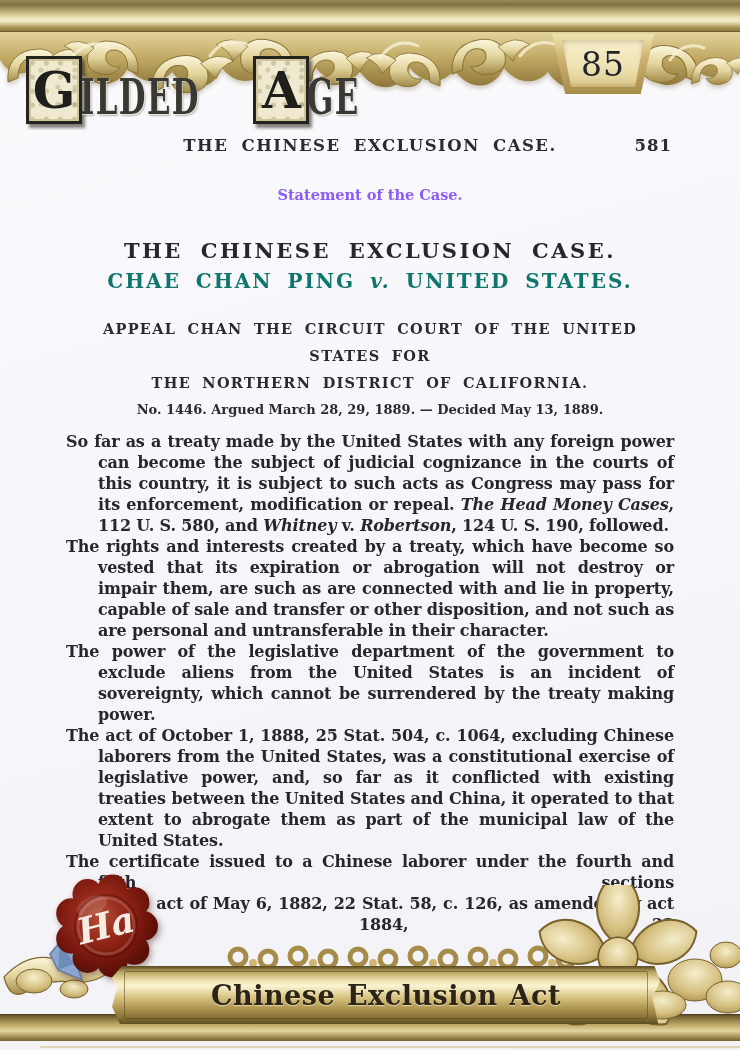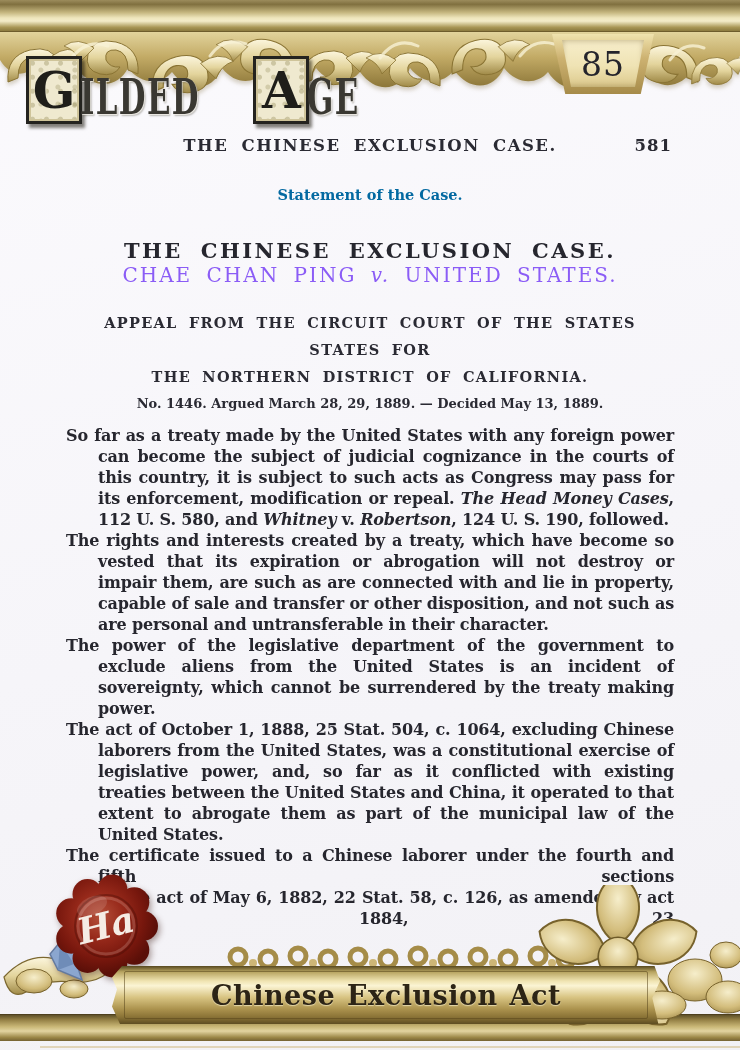--- a/index.html
+++ b/index.html
@@ -54,25 +54,25 @@
     text-shadow:1px 1px 1px rgba(250,248,240,.8), 2px 2px 2px rgba(60,55,40,.35);
     white-space:nowrap;
   }
   .logo-gap{ width:2px; }
 
   
   .doc{ position:absolute; left:66px; right:66px; top:136px; z-index:1; }
   .running{ position:relative; text-align:center; font-size:16.5px; font-weight:700;
     letter-spacing:1.5px; word-spacing:6px; color:#2a2a33; }
   .running .pageno{ position:absolute; right:2px; top:0; letter-spacing:1px; word-spacing:normal; }
-  .statement{ margin-top:31px; text-align:center; font-size:14.5px; font-weight:700; color:#0369a1; }
+  .statement{ margin-top:31px; text-align:center; font-size:14.5px; font-weight:700; color:#8b5cf6; }
   .case-title{ margin-top:35px; text-align:center; font-size:21px; font-weight:700;
     letter-spacing:2.5px; word-spacing:8px; color:#26262e; }
-  .parties{ margin-top:0; text-align:center; font-size:20px; font-weight:400;
-    letter-spacing:2px; word-spacing:6px; color:#8b5cf6; }
+  .parties{ margin-top:6px; text-align:center; font-size:20px; font-weight:700;
+    letter-spacing:2px; word-spacing:6px; color:#0f766e; }
   .appeal{ margin-top:23px; text-align:center; font-size:14.5px; font-weight:700;
     letter-spacing:1.3px; word-spacing:5px; line-height:1.85; color:#2a2a33; }
   .docket{ margin-top:6px; text-align:center; font-size:13px; font-weight:700; color:#2a2a33; }
   .syllabus{ margin-top:14px; font-size:16px; line-height:21px; font-weight:700;
     text-align:justify; letter-spacing:-0.15px; color:#26262e; }
   .para{ margin:0; padding-left:32px; text-indent:-32px; }
   .para.cont{ text-indent:0; }
   .para.stretch{ text-align-last:justify; }
   .it{ font-style:italic; }
 
@@ -165,21 +165,21 @@
     <span class="pageno">581</span>
   </div>
   <div class="statement">Statement of the Case.</div>
   <div class="case-title">THE CHINESE EXCLUSION CASE.</div>
   <div class="parties">
     <span>CHAE CHAN PING</span>
     <span class="it">v.</span>
     <span>UNITED STATES.</span>
   </div>
   <div class="appeal">
-    <div>APPEAL FROM THE CIRCUIT COURT OF THE STATES STATES FOR</div>
+    <div>APPEAL CHAN THE CIRCUIT COURT OF THE UNITED STATES FOR</div>
     <div>THE NORTHERN DISTRICT OF CALIFORNIA.</div>
   </div>
   <div class="docket">No. 1446.  Argued March 28, 29, 1889. — Decided May 13, 1889.</div>
   <div class="syllabus">
     <p class="para"><span>So far as a treaty made by the United States with any foreign power can become the subject of judicial cognizance in the courts of this country, it is subject to such acts as Congress may pass for its enforcement, modification or repeal. </span><span class="it">The Head Money Cases</span><span>, 112 U. S. 580, and </span><span class="it">Whitney</span><span> v. </span><span class="it">Robertson</span><span>, 124 U. S. 190, followed.</span></p>
     <p class="para">The rights and interests created by a treaty, which have become so vested that its expiration or abrogation will not destroy or impair them, are such as are connected with and lie in property, capable of sale and transfer or other disposition, and not such as are personal and untransferable in their character.</p>
     <p class="para">The power of the legislative department of the government to exclude aliens from the United States is an incident of sovereignty, which cannot be surrendered by the treaty making power.</p>
     <p class="para">The act of October 1, 1888, 25 Stat. 504, c. 1064, excluding Chinese laborers from the United States, was a constitutional exercise of legislative power, and, so far as it conflicted with existing treaties between the United States and China, it operated to that extent to abrogate them as part of the municipal law of the United States.</p>
     <p class="para stretch">The certificate issued to a Chinese laborer under the fourth and fifth sections</p>
     <p class="para cont stretch">of the act of May 6, 1882, 22 Stat. 58, c. 126, as amended by act of 1884, 23</p>

